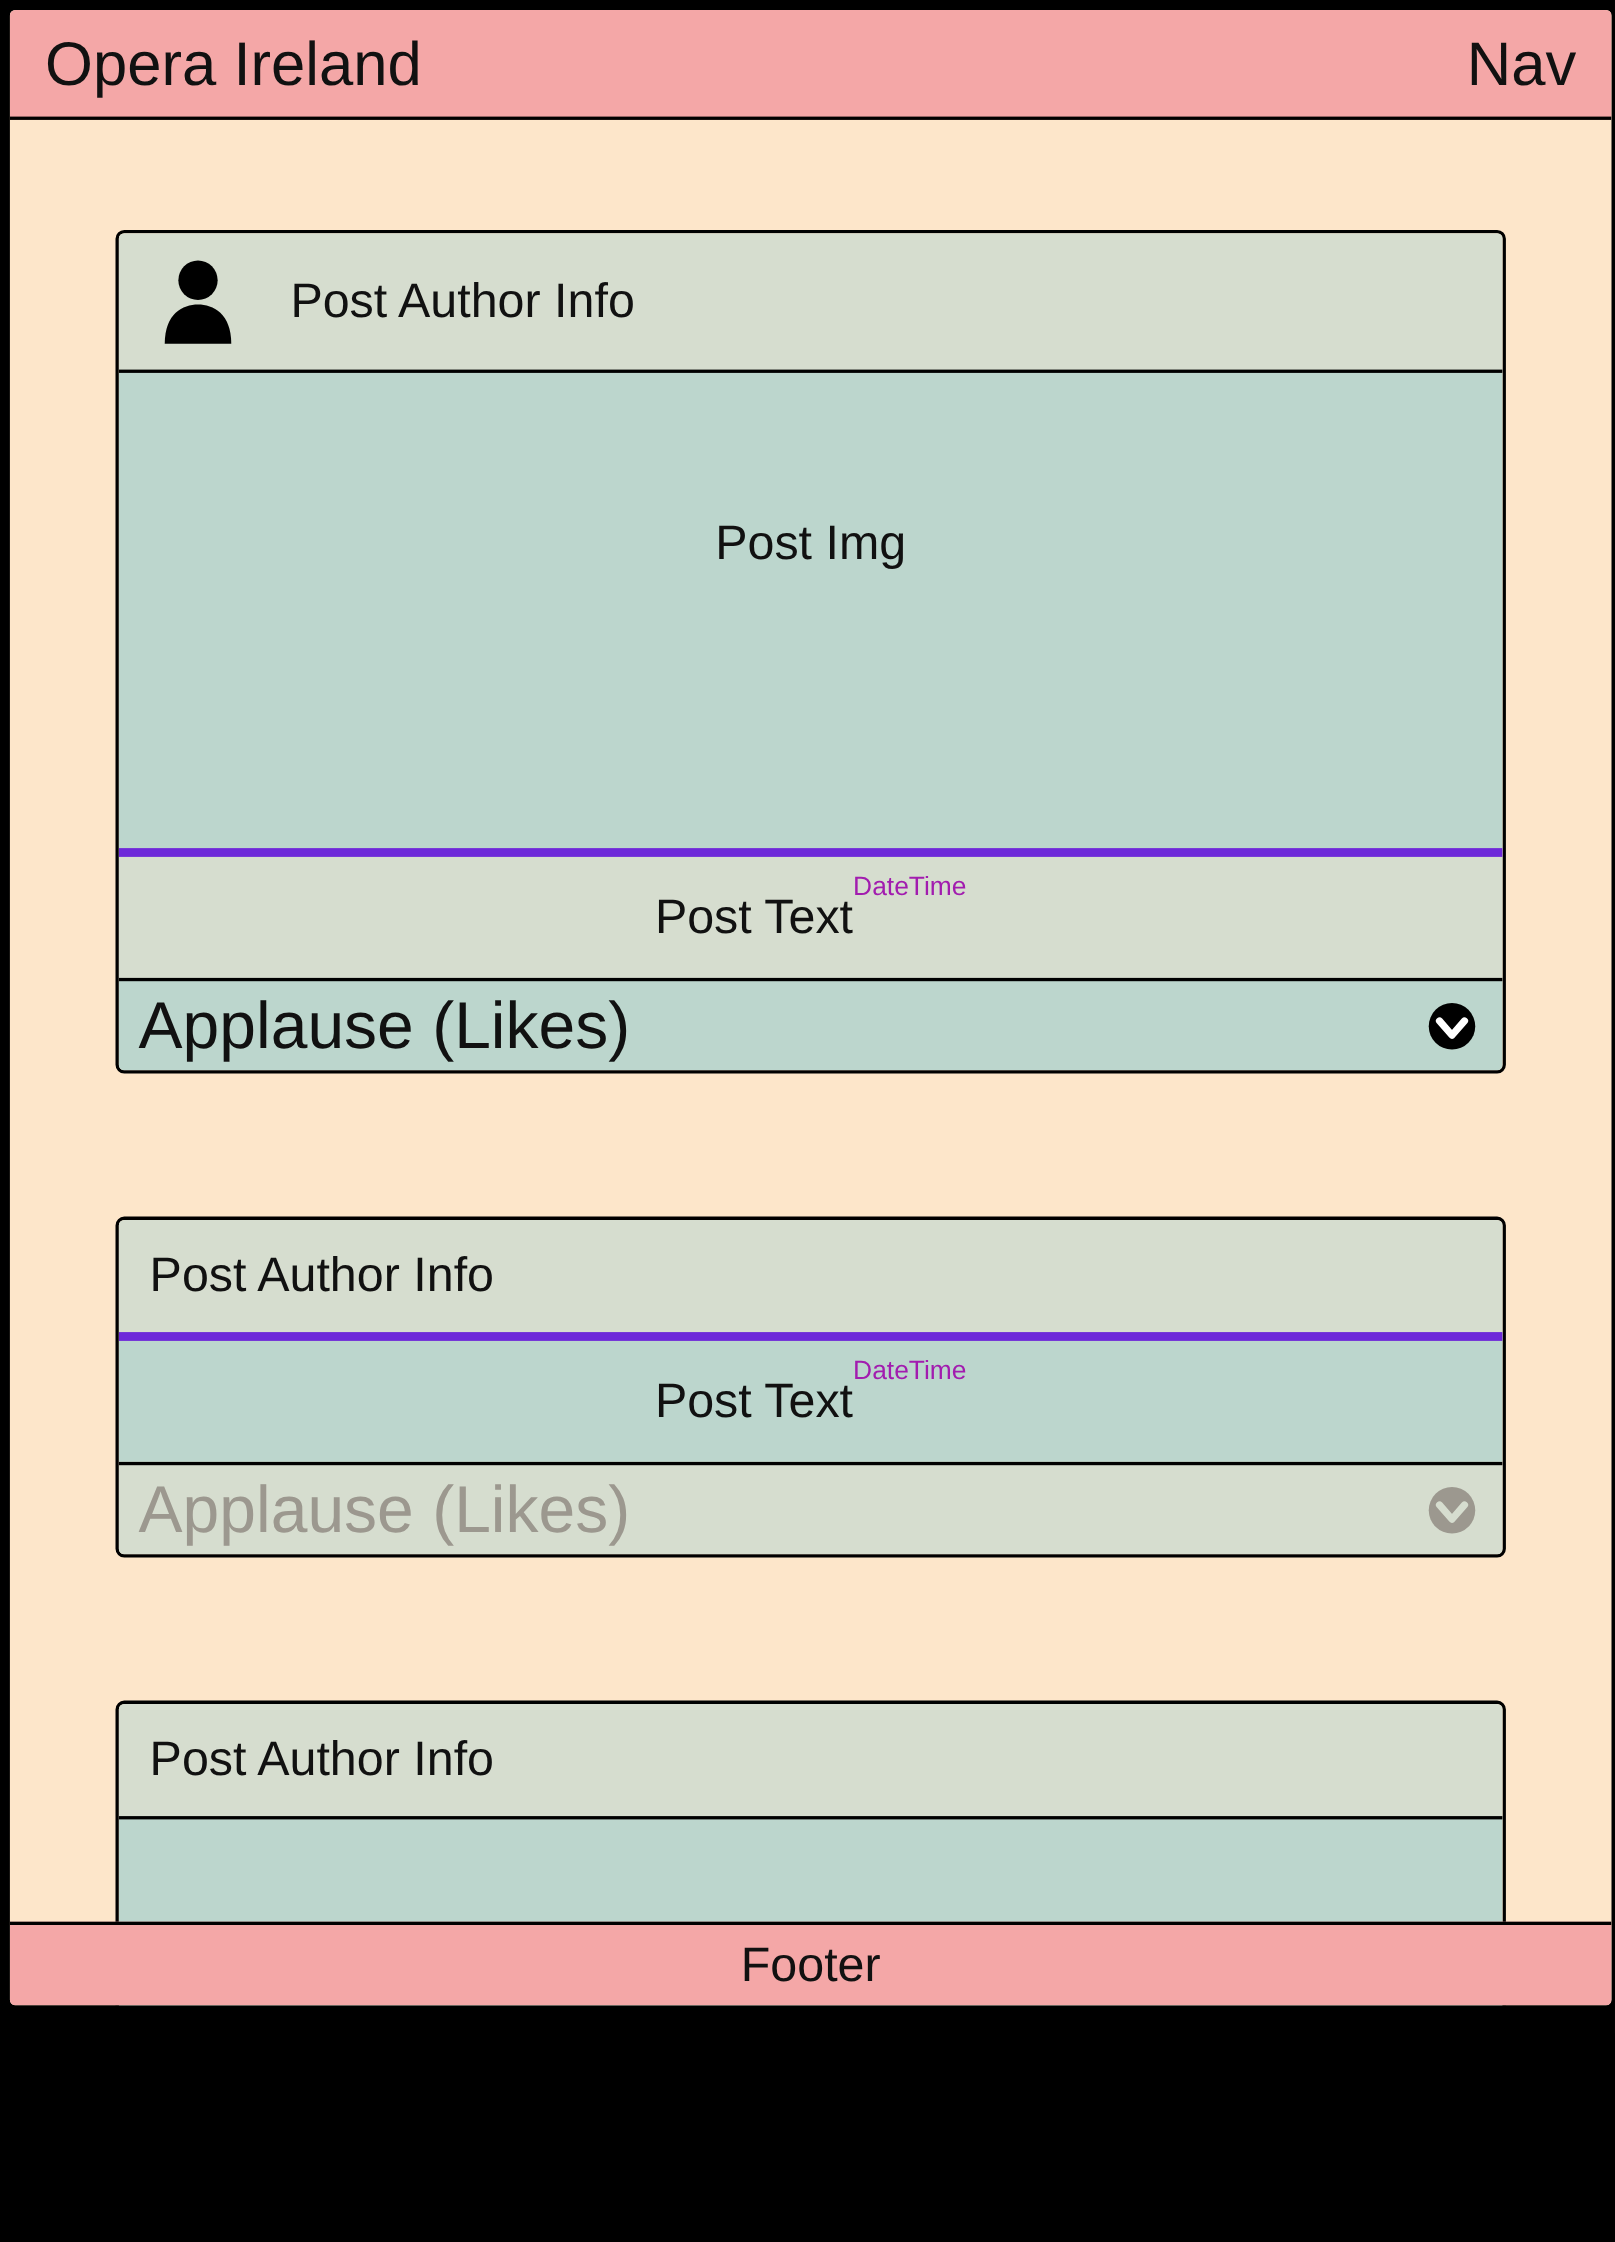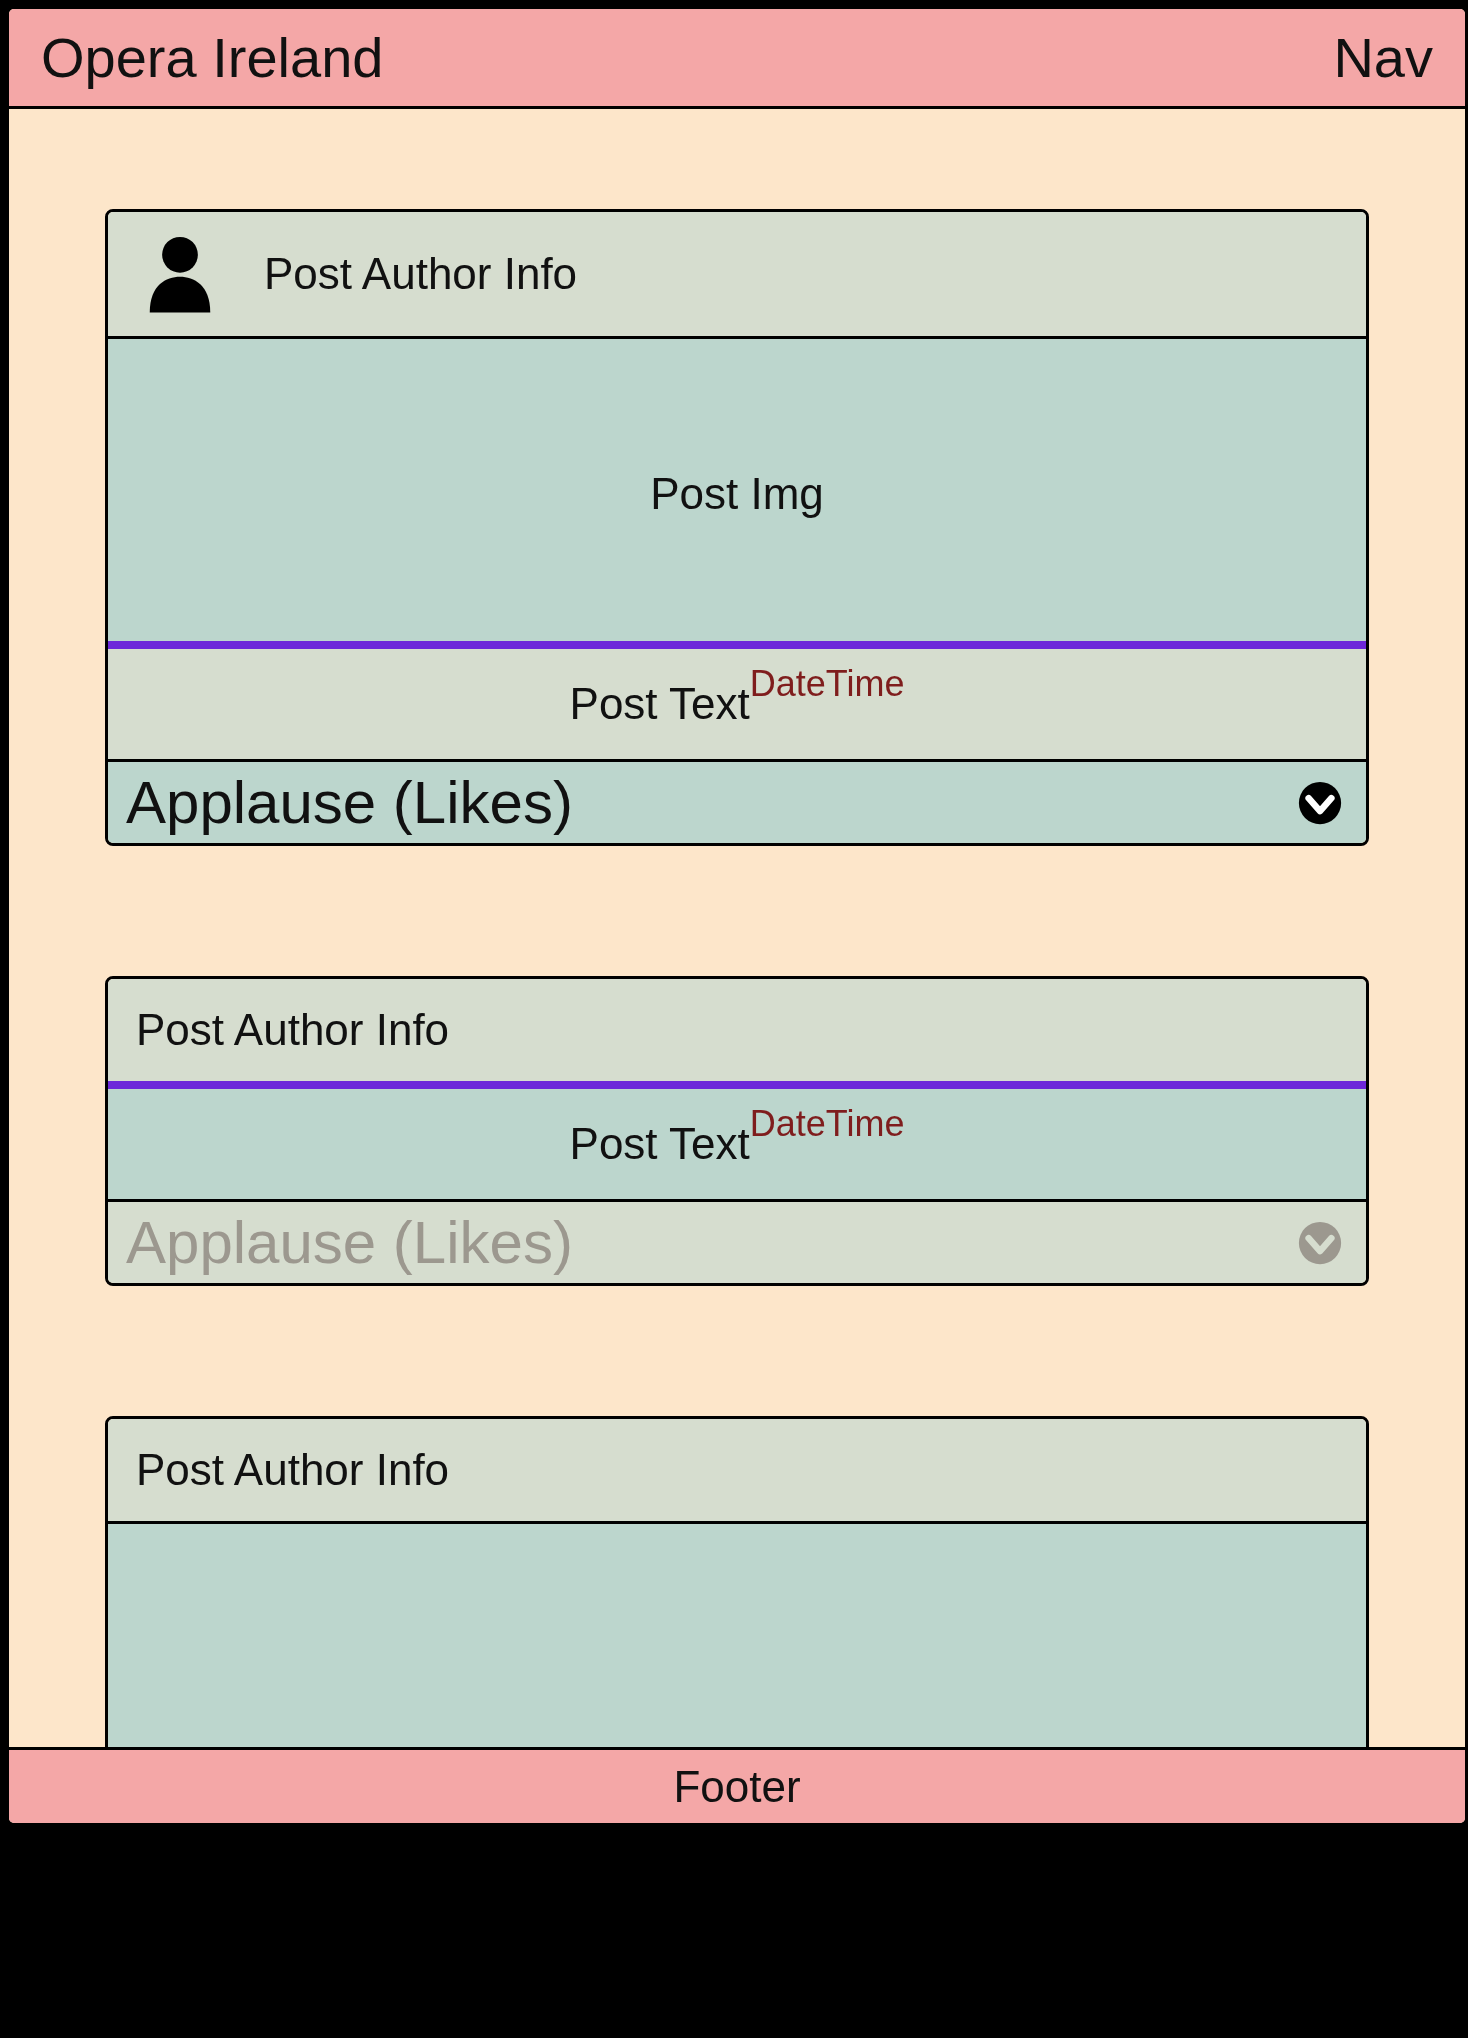--- a/index.html
+++ b/index.html
@@ -71,40 +71,40 @@
   .post-img {
     background: #bcd6cd;
     border-top: 3px solid #000;
     text-align: center;
     font-size: 44px;
     color: #111;
     display: flex;
     align-items: center;
     justify-content: center;
   }
-  .post-img.ht-lg { height: 305px; align-items: flex-start; padding-top: 130px; }
+  .post-img.ht-lg { height: 435px; align-items: flex-start; padding-top: 130px; }
   .post-img.ht-md { height: 320px; align-items: flex-start; padding-top: 150px; }
 
   .post-text {
     border-top: 8px solid #6d28d9;
     display: flex;
     align-items: center;
     justify-content: center;
     padding: 20px 28px;
     height: 118px;
     font-size: 44px;
     color: #111;
   }
   .post-text.var-a { background: #d6ddcf; }
   .post-text.var-b { background: #bcd6cd; }
 
   .post-text .text-label { align-self: center; }
   .post-text .datetime {
-    font-size: 36px;
-    color: #7f1d1d;
+    font-size: 24px;
+    color: #a21caf;
     align-self: flex-start;
     margin-top: -6px;
   }
 
   .applause-row {
     border-top: 3px solid #000;
     display: flex;
     align-items: center;
     justify-content: space-between;
     padding: 6px 20px 6px 18px;

